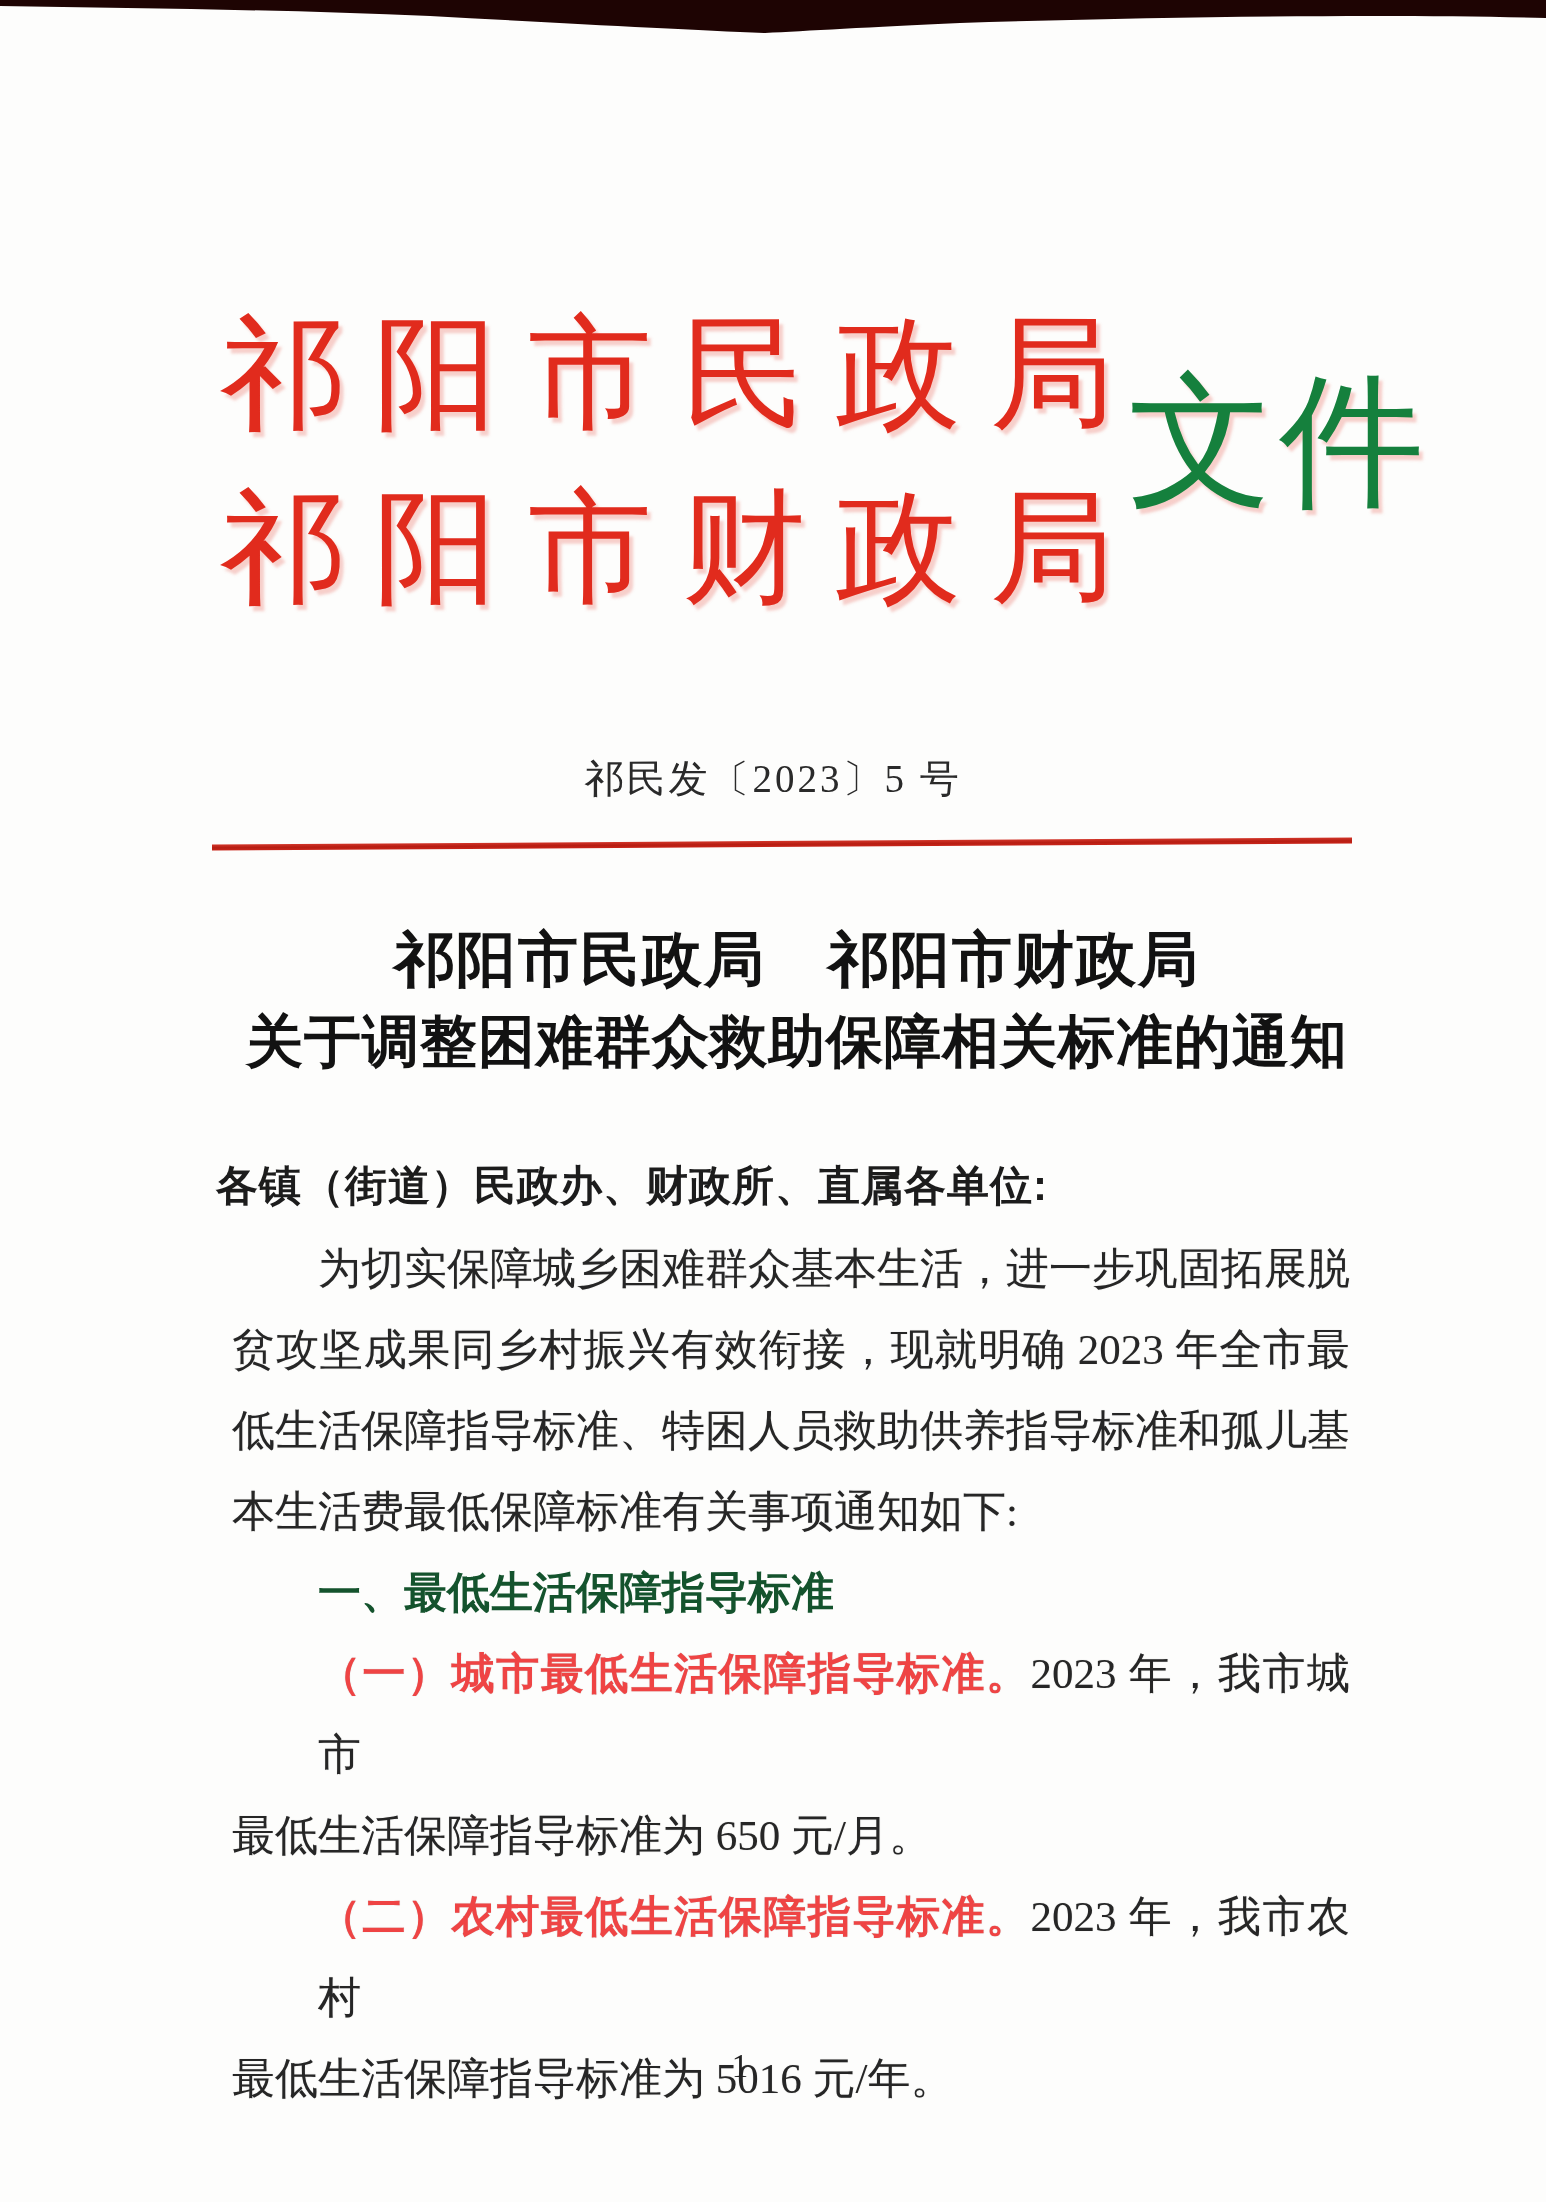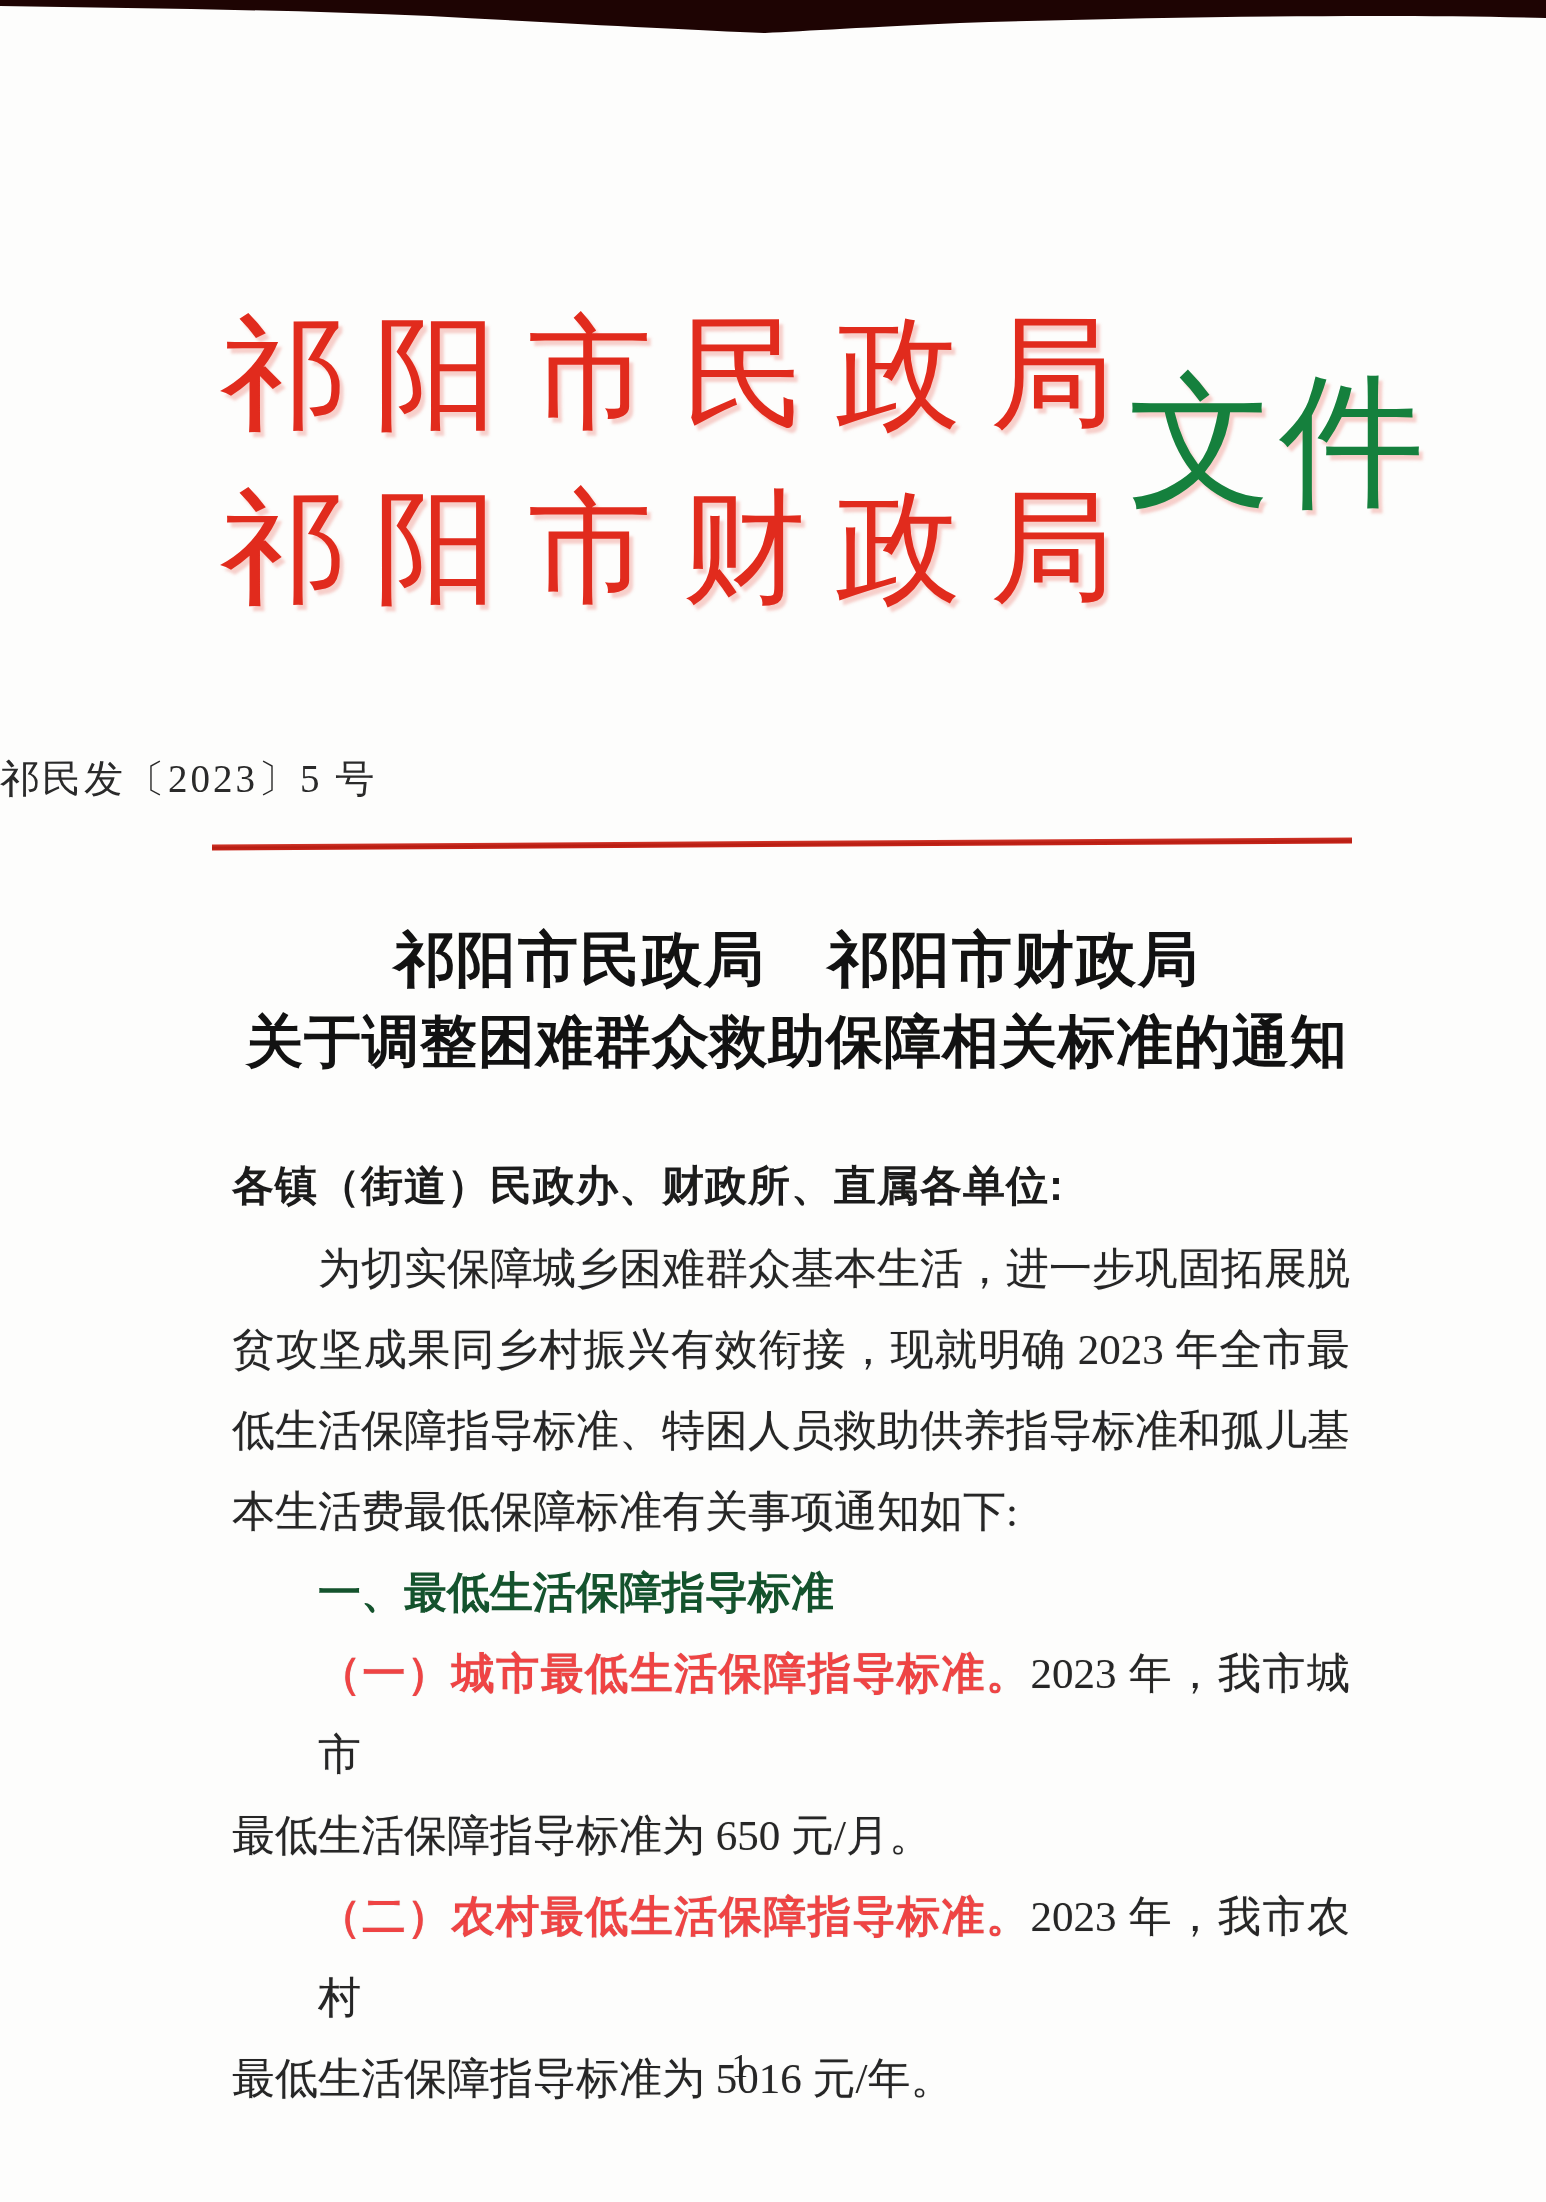--- a/index.html
+++ b/index.html
@@ -25,35 +25,35 @@
   }
   .doc-type{
     position:absolute;left:1128px;top:370px;
     font-size:145px;line-height:1;letter-spacing:6px;
     color:#15803d;font-weight:400;white-space:nowrap;
     text-shadow:4px 5px 3px rgba(236,120,108,0.35);
   }
 
   .doc-number{
     position:absolute;left:0;top:752px;width:1546px;
-    text-align:left;font-size:39px;letter-spacing:3px;color:#2a2a2a;
+    text-align:center;font-size:39px;letter-spacing:3px;color:#2a2a2a;
   }
 
   .red-rule{
     position:absolute;left:212px;top:841px;width:1140px;height:6px;
     background:linear-gradient(180deg,#d2362a 0%,#b71d12 55%,#c9251a 100%);
     transform:rotate(-0.35deg);
   }
 
   .title{position:absolute;left:0;top:922px;width:1546px;text-align:center;color:#121212;margin-left:24px;}
   .title .t1{font-size:60px;font-weight:700;letter-spacing:2px;line-height:76px;}
   .title .t2{font-size:57px;font-weight:700;letter-spacing:1px;line-height:72px;margin-top:8px;}
 
   .salutation{
-    position:absolute;left:232px;top:1158px;
+    position:absolute;left:216px;top:1158px;
     font-family:"Liberation Sans","DejaVu Sans",sans-serif;
     font-size:42px;font-weight:700;letter-spacing:1px;color:#1c1c1c;
     white-space:nowrap;
   }
 
   .body-block{
     position:absolute;left:232px;top:1228px;width:1118px;
     font-size:43px;line-height:81px;color:#262626;
     text-shadow:0 0 1px rgba(40,40,40,0.25);
   }

